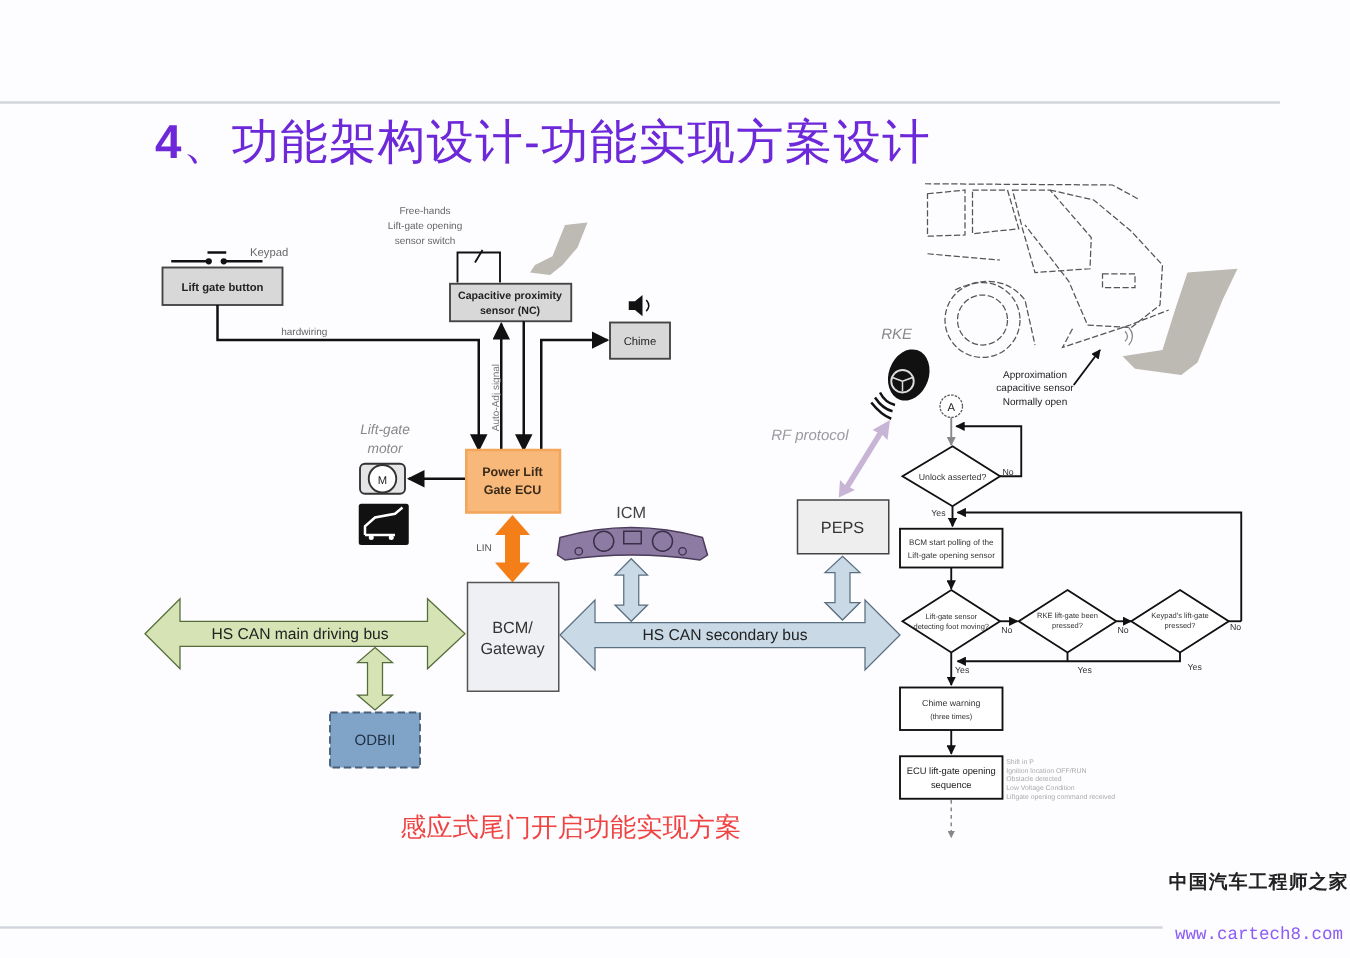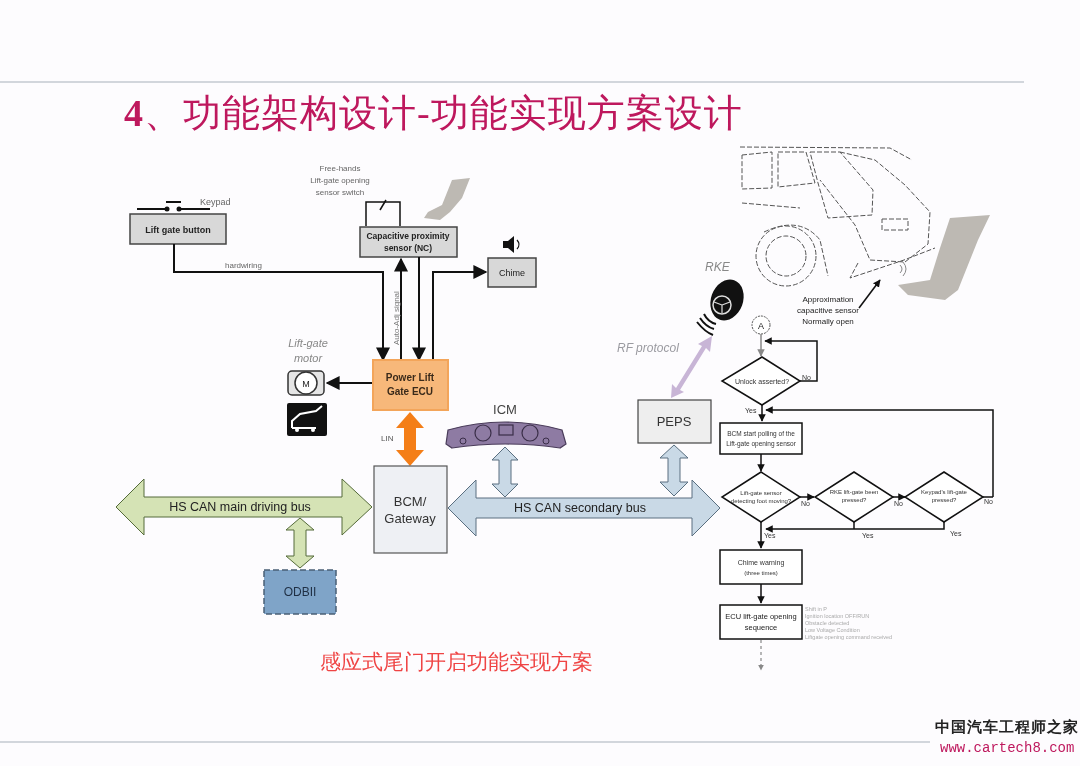--- a/index.html
+++ b/index.html
@@ -1,22 +1,22 @@
 <!DOCTYPE html>
 <html><head>
 <meta charset="utf-8">
 <style>
   html,body{margin:0;padding:0;}
   body{width:1080px;height:766px;background:#fdfcfe;position:relative;overflow:hidden;font-family:"Liberation Sans",sans-serif;}
   .hr{position:absolute;left:0;height:2px;background:#d2d6dc;}
-  #title{position:absolute;left:124px;top:88px;font-size:38px;color:#be185d;font-family:Liberation Serif, serif;letter-spacing:1px;white-space:nowrap;}
+  #title{position:absolute;left:124px;top:88px;font-size:38px;color:#6d28d9;font-family:Liberation Sans, sans-serif;letter-spacing:1px;white-space:nowrap;}
   #title .num{font-weight:bold;}
   #caption{position:absolute;left:320px;top:648px;font-size:21px;color:#ef4444;font-family:"DejaVu Serif",serif;white-space:nowrap;}
-  #wm1{position:absolute;left:935px;top:718px;font-size:15px;color:#222;font-family:Liberation Serif, serif;font-weight:bold;letter-spacing:1px;white-space:nowrap;}
-  #wm2{position:absolute;left:940px;top:740px;font-size:14px;color:#be185d;font-family:"Liberation Mono",monospace;white-space:nowrap;}
+  #wm1{position:absolute;left:935px;top:696px;font-size:15px;color:#222;font-family:Liberation Serif, serif;font-weight:bold;letter-spacing:1px;white-space:nowrap;}
+  #wm2{position:absolute;left:940px;top:740px;font-size:14px;color:#8b5cf6;font-family:"Liberation Mono",monospace;white-space:nowrap;}
   svg#diagram{position:absolute;left:0;top:0;}
   svg text{font-family:"Liberation Sans",sans-serif;}
 </style>
 </head>
 <body>
 
 <div class="hr" style="top:81px;width:1024px;"></div>
 <div class="hr" style="top:741px;width:930px;"></div>
 
 <div id="title"><span class="num">4</span><span>、功能架构设计-功能实现方案设计</span></div>

